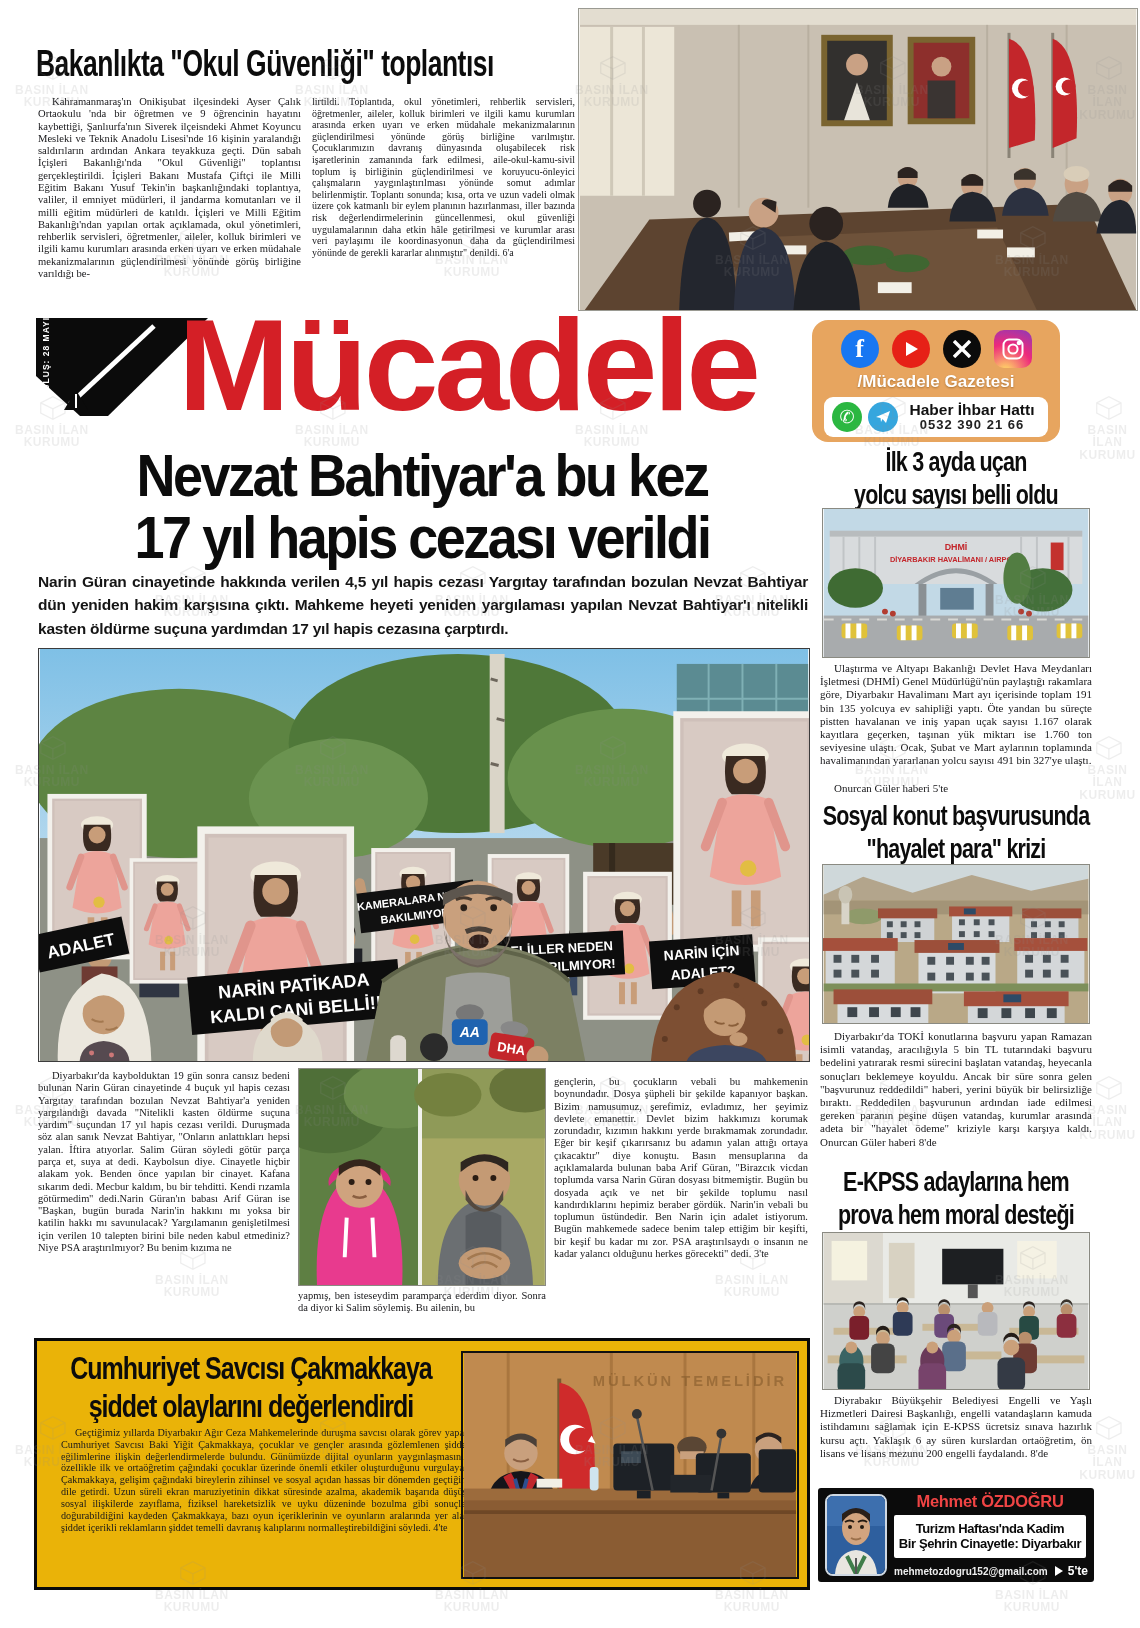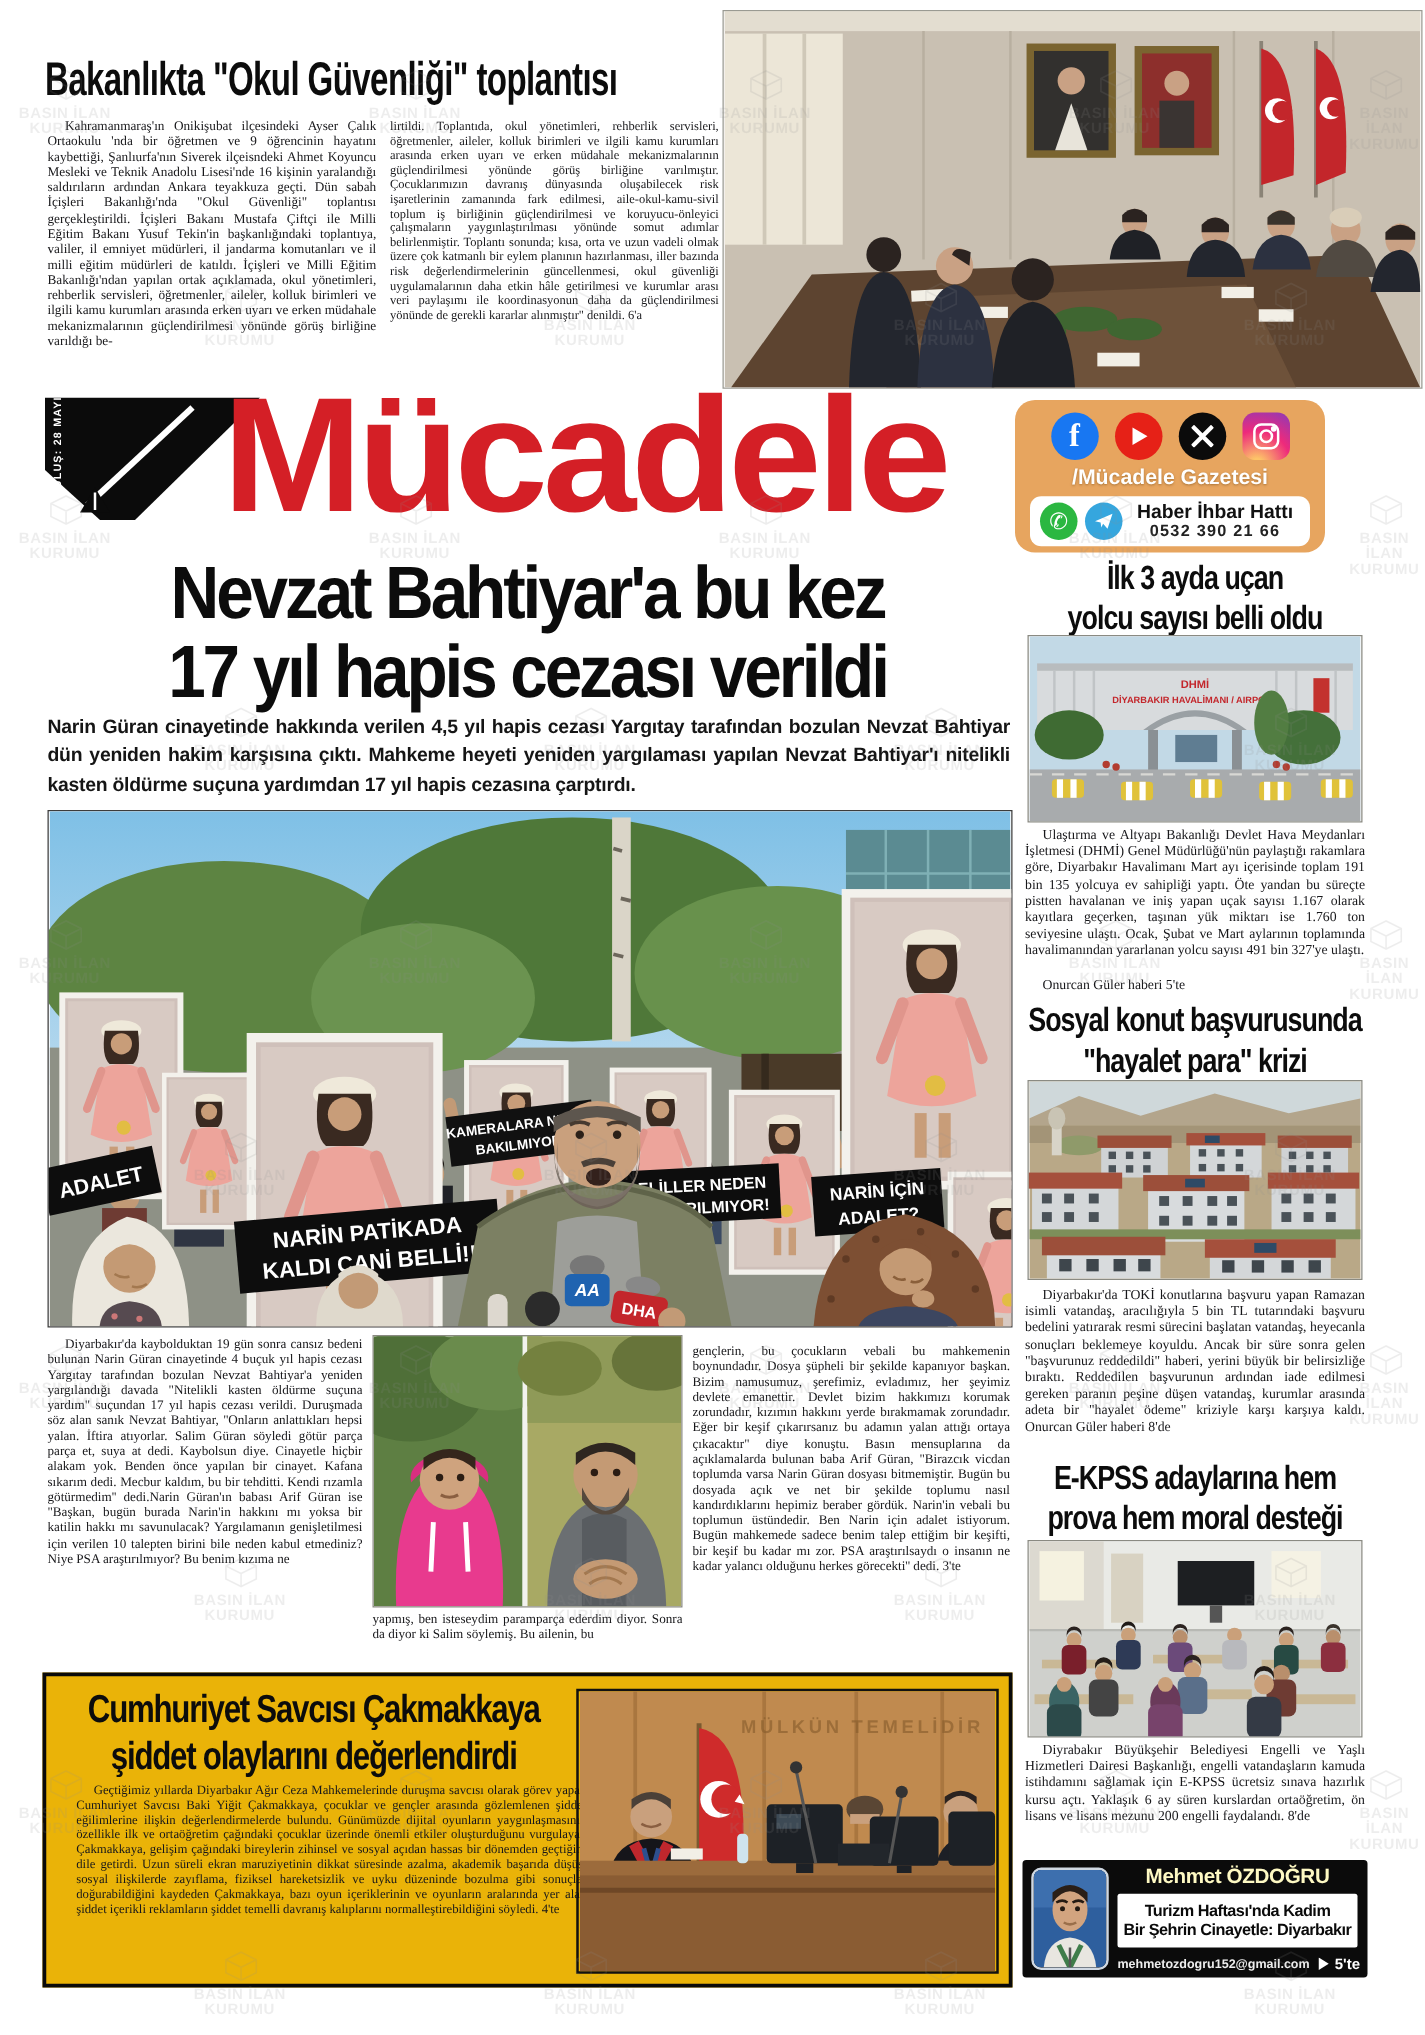--- a/index.html
+++ b/index.html
@@ -60,21 +60,21 @@
   #aviation-headline{top:446px;}  #photo-airport{top:508px;height:150px;}
   #aviation-body{top:662px;height:118px;}
   #aviation-byline{left:820px;top:782px;width:272px;font-size:11px;}
   #housing-headline{top:800px;}   #photo-toki{top:864px;height:160px;}
   #housing-body{top:1030px;height:134px;}
   #ekpss-headline{top:1166px;}    #photo-classroom{top:1232px;height:158px;}
   #ekpss-body{top:1394px;height:90px;}
   
   #columnist-box{left:818px;top:1488px;width:276px;height:94px;background:#0b0b0b;border-radius:3px;}
   #columnist-photo{position:absolute;left:7px;top:6px;width:62px;height:82px;border:2px solid #cfd8e2;border-radius:8px;overflow:hidden;box-sizing:border-box;}
-  #columnist-name{position:absolute;left:74px;top:4px;width:196px;text-align:center;color:#fef9c3;font-weight:bold;font-size:16.5px;letter-spacing:-0.3px;}
+  #columnist-name{position:absolute;left:74px;top:4px;width:196px;text-align:center;color:#ef4444;font-weight:bold;font-size:16.5px;letter-spacing:-0.3px;}
   #columnist-panel{position:absolute;left:76px;top:27px;width:192px;height:43px;background:#fff;border-radius:2px;
                    display:flex;flex-direction:column;justify-content:center;text-align:center;}
   #columnist-panel div{font-weight:bold;font-size:13px;line-height:1.15;color:#0a0a0a;letter-spacing:-0.4px;}
   #columnist-foot{position:absolute;left:76px;bottom:4px;width:194px;display:flex;justify-content:space-between;align-items:center;}
   #columnist-email{color:#eee;font-weight:bold;font-size:10px;}
   #columnist-ref{color:#fff;font-weight:bold;font-size:12px;}
   
   .wm-tile{position:absolute;color:#8f8f8f;opacity:0.15;font:bold 12px "Liberation Sans",sans-serif;
            text-align:center;pointer-events:none;z-index:40;line-height:1.05;letter-spacing:0.5px;}
   svg text{font-family:"Liberation Sans",sans-serif;}

